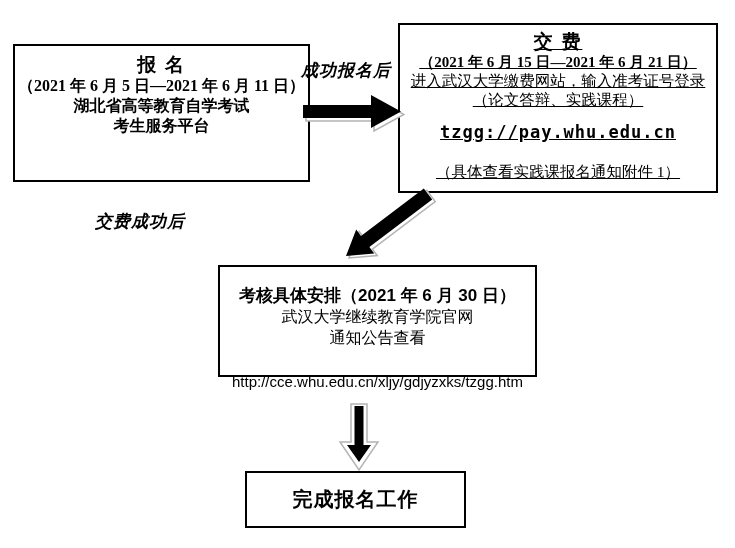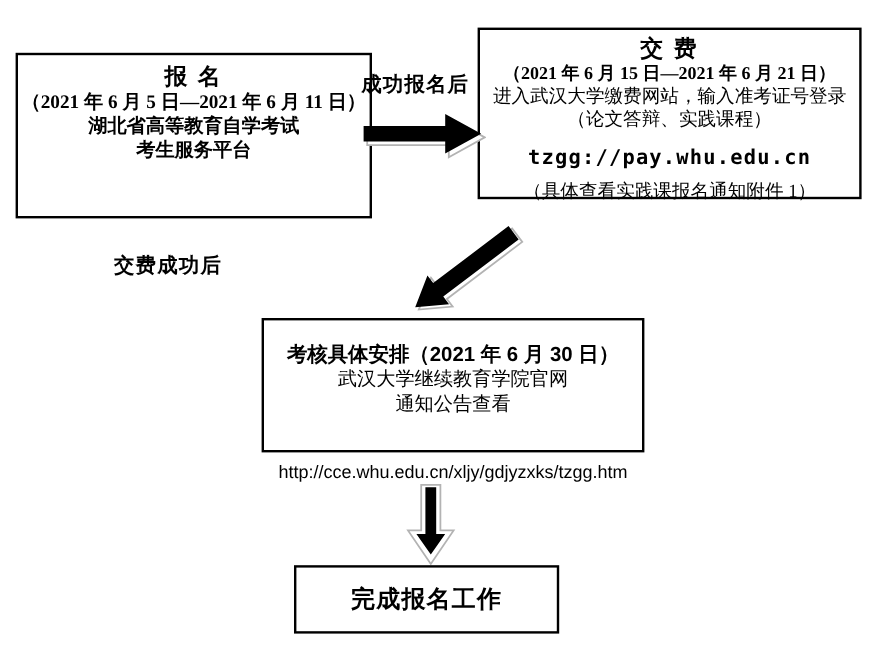--- a/index.html
+++ b/index.html
@@ -26,51 +26,51 @@
     border:2px solid var(--ink);
     background:var(--bg);
     text-align:center;
   }
   
   .box-registration{left:13px;top:44px;width:297px;height:138px;padding-top:8px;}
   .box-registration .title{font-size:19px;font-weight:bold;line-height:22px;letter-spacing:2px;}
   .box-registration .dates{font-size:16px;font-weight:bold;line-height:20px;}
   .box-registration .line{font-size:16px;line-height:20px;font-weight:bold;}
   
-  .box-payment{left:398px;top:23px;width:320px;height:143px;padding-top:6px;}
+  .box-payment{left:398px;top:23px;width:320px;height:170px;padding-top:6px;text-decoration:underline;}
   .box-payment .title{font-size:19px;font-weight:bold;line-height:22px;letter-spacing:2px;}
   .box-payment .dates{font-size:15px;font-weight:bold;line-height:18px;}
   .box-payment .line{font-size:15.5px;line-height:19px;white-space:nowrap;}
   .box-payment .payurl{
     font-family:"DejaVu Sans Mono","Liberation Mono",monospace;
     font-weight:bold;font-size:17px;line-height:20px;margin-top:13px;letter-spacing:1px;
   }
-  .box-payment .note{font-size:15.5px;line-height:19px;margin-top:8px;}
+  .box-payment .note{font-size:15.5px;line-height:19px;margin-top:20px;}
   
   .box-schedule{left:218px;top:265px;width:319px;height:112px;padding-top:19px;}
   .box-schedule .title{
     font-family:"Liberation Sans","DejaVu Sans",sans-serif;
     font-size:17px;font-weight:bold;line-height:20px;
   }
   .box-schedule .line{font-size:16px;line-height:21px;}
   .box-schedule .line:first-of-type{margin-top:18px;}
   .box-schedule .scurl{
     font-family:"Liberation Sans","DejaVu Sans",sans-serif;
-    font-size:15px;line-height:19px;margin-top:36px;
+    font-size:15px;line-height:19px;margin-top:24px;
   }
   
   .box-completion{
     left:245px;top:471px;width:221px;height:57px;
     display:flex;align-items:center;justify-content:center;
   }
   .box-completion .title{font-size:20px;font-weight:bold;letter-spacing:1px;}
   
   .flow-label{
     position:absolute;
-    font-size:17px;font-weight:bold;
+    font-size:17px;font-weight:bold;font-style:italic;
     letter-spacing:1px;white-space:nowrap;
   }
   .label-after-registration{left:301px;top:59px;}
   .label-after-payment{left:95px;top:210px;}
   
   .arrow{position:absolute;display:block;}
   .arrow-right{left:299px;top:92px;}
   .arrow-diagonal{left:336px;top:188px;}
   .arrow-down{left:336px;top:403px;}
   .arrow-shadow{fill:var(--shadow-fill);stroke:var(--shadow-stroke);stroke-width:1.5;}

